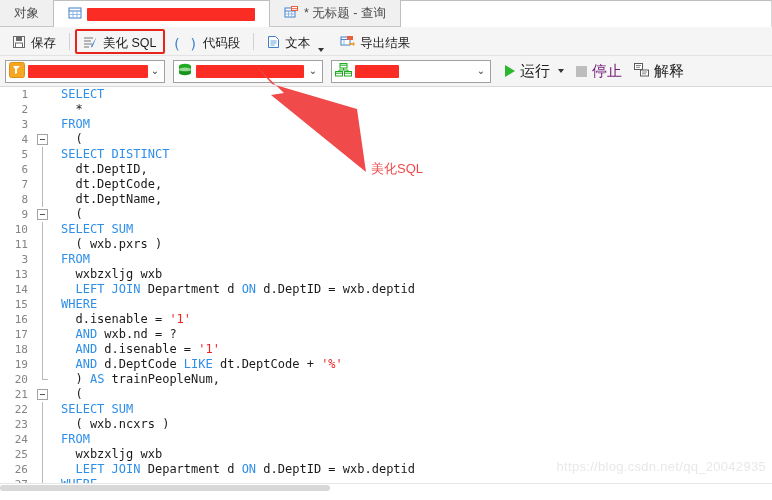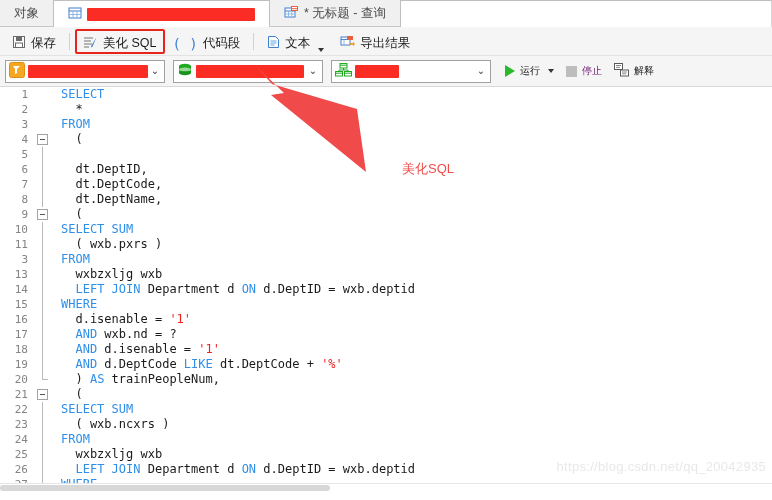--- a/index.html
+++ b/index.html
@@ -69,21 +69,21 @@
   }
   .combo{
     display:flex;align-items:center;
     height:23px;background:#fff;border:1px solid #a0a0a0;
     box-sizing:border-box;padding:0 2px 0 3px;margin-right:8px;
   }
   .combo .lbl{flex:1;overflow:hidden;display:flex;align-items:center;padding-left:3px;}
   .chev{
     width:14px;text-align:center;color:#444;font-size:10px;line-height:1;
   }
-  .runbtn{display:flex;align-items:center;gap:5px;padding:0 6px;height:23px;font-size:10px;}
+  .runbtn{display:flex;align-items:center;gap:5px;padding:0 6px;height:23px;font-size:15px;}
   .tri{
     width:0;height:0;border-top:6px solid transparent;border-bottom:6px solid transparent;
     border-left:10px solid #2cb82c;
   }
   .stopsq{width:11px;height:11px;background:#bdbdbd;}
   .dis{color:#701a75;}
 
   
   .editor{
     position:relative;height:405px;background:#ffffff;overflow:hidden;
@@ -127,21 +127,20 @@
     position:absolute;left:0;right:0;bottom:0;height:8px;background:#fff;border-top:1px solid #e6e6e6;
   }
   .hsb i{position:absolute;left:0;top:1px;height:6px;width:330px;background:#d8d8d8;border-radius:3px;display:block;}
 
   
   .overlay{position:absolute;left:0;top:0;width:772px;height:500px;pointer-events:none;}
   .anno-text{
     position:absolute;left:371px;top:160px;
     color:#f04a4a;font-size:13px;
     font-family:"Liberation Sans",sans-serif;
-    margin-left:31px;
   }
 </style>
 </head>
 <body>
 
 <div id="app">
 
   <div class="tabbar">
     <div class="tab inactive">
       <span>对象</span>
@@ -315,21 +314,21 @@
       <span>解释</span>
     </div>
   </div>
 
   <div class="editor">
     <div class="code-rows" id="code-rows">
         <div class="row"><div class="gutter">1</div><div class="fold"></div><div class="codetext"><span class="kw">SELECT</span></div></div>
         <div class="row"><div class="gutter">2</div><div class="fold"></div><div class="codetext"><span class="pl">  *</span></div></div>
         <div class="row"><div class="gutter">3</div><div class="fold"></div><div class="codetext"><span class="kw">FROM</span></div></div>
         <div class="row"><div class="gutter">4</div><div class="fold"><div class="vline half-bot" style="top: 13px;"></div><div class="box"></div></div><div class="codetext"><span class="pl">  (</span></div></div>
-        <div class="row"><div class="gutter">5</div><div class="fold"><div class="vline"></div></div></div>
+        <div class="row"><div class="gutter">5</div><div class="fold"><div class="vline"></div></div><div class="codetext"><span class="kw">SELECT DISTINCT</span></div></div>
         <div class="row"><div class="gutter">6</div><div class="fold"><div class="vline"></div></div><div class="codetext"><span class="pl">  dt.DeptID,</span></div></div>
         <div class="row"><div class="gutter">7</div><div class="fold"><div class="vline"></div></div><div class="codetext"><span class="pl">  dt.DeptCode,</span></div></div>
         <div class="row"><div class="gutter">8</div><div class="fold"><div class="vline"></div></div><div class="codetext"><span class="pl">  dt.DeptName,</span></div></div>
         <div class="row"><div class="gutter">9</div><div class="fold"><div class="vline half-bot" style="top: 13px;"></div><div class="box"></div></div><div class="codetext"><span class="pl">  (</span></div></div>
         <div class="row"><div class="gutter">10</div><div class="fold"><div class="vline"></div></div><div class="codetext"><span class="kw">SELECT SUM</span></div></div>
         <div class="row"><div class="gutter">11</div><div class="fold"><div class="vline"></div></div><div class="codetext"><span class="pl">  ( wxb.pxrs )</span></div></div>
         <div class="row"><div class="gutter">3</div><div class="fold"><div class="vline"></div></div><div class="codetext"><span class="kw">FROM</span></div></div>
         <div class="row"><div class="gutter">13</div><div class="fold"><div class="vline"></div></div><div class="codetext"><span class="pl">  wxbzxljg wxb</span></div></div>
         <div class="row"><div class="gutter">14</div><div class="fold"><div class="vline"></div></div><div class="codetext"><span class="pl">  </span><span class="kw">LEFT JOIN</span><span class="pl"> Department d </span><span class="kw">ON</span><span class="pl"> d.DeptID = wxb.deptid</span></div></div>
         <div class="row"><div class="gutter">15</div><div class="fold"><div class="vline"></div></div><div class="codetext"><span class="kw">WHERE</span></div></div>

